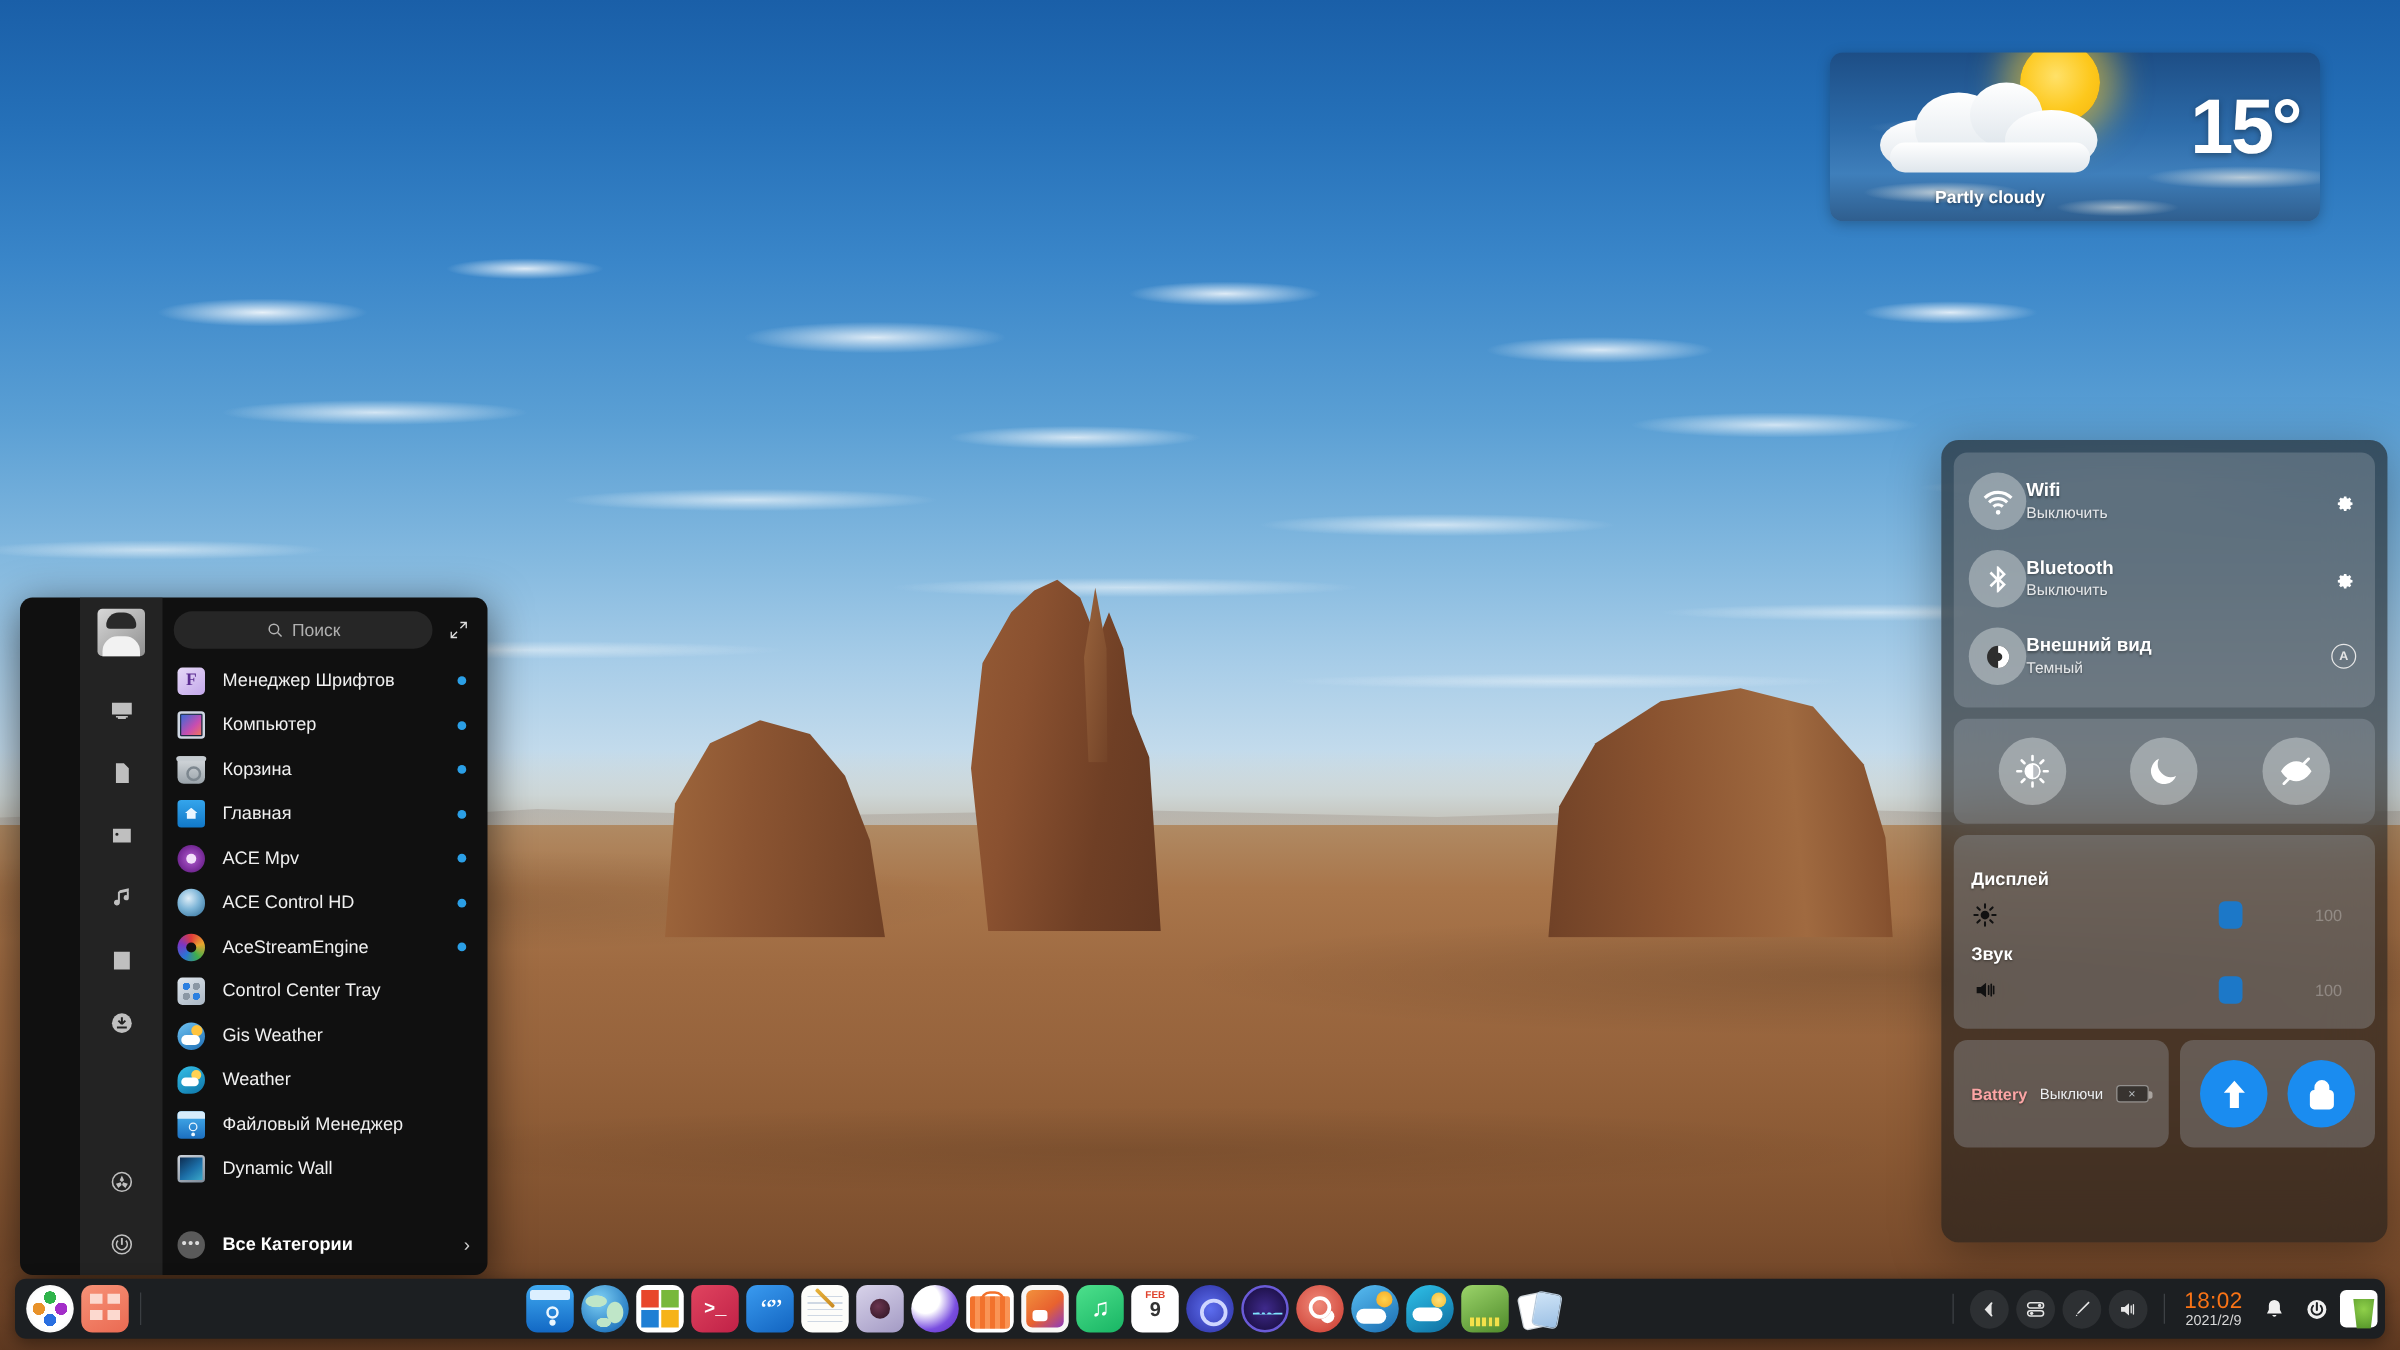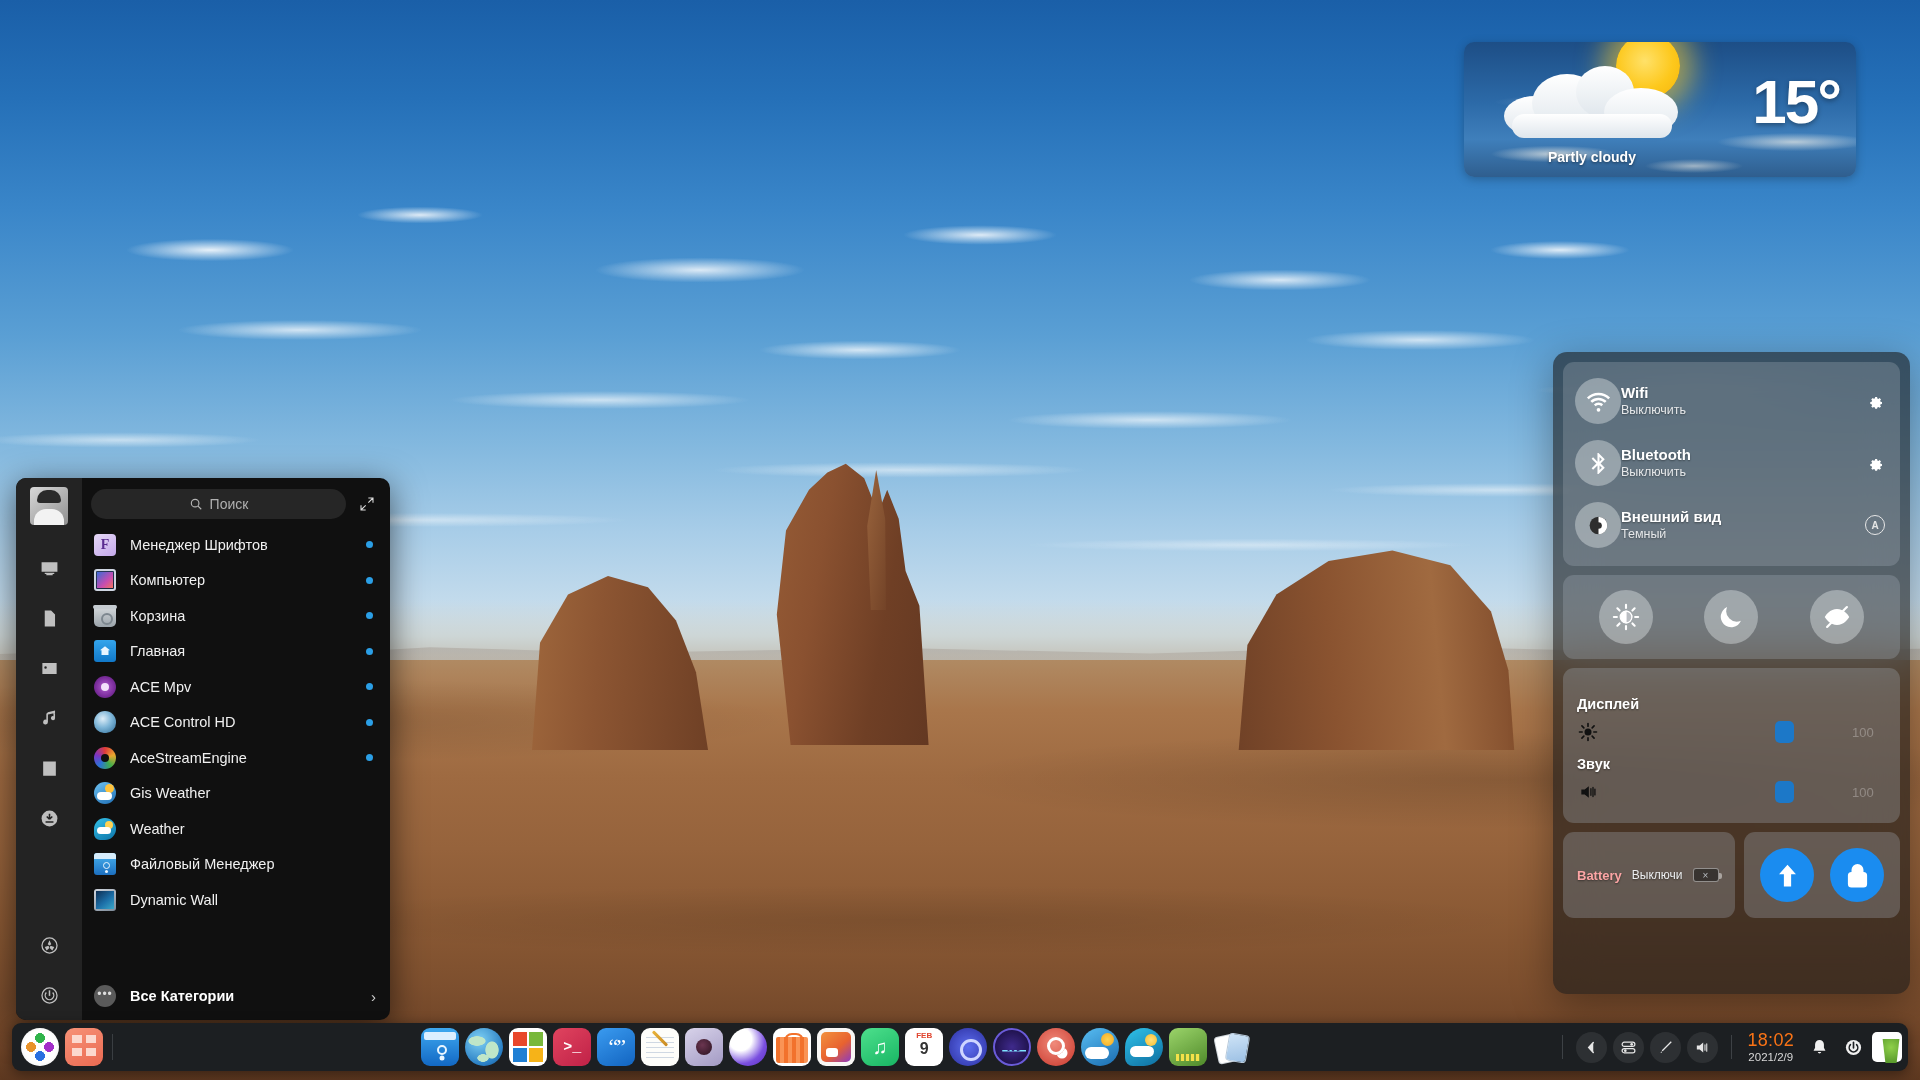--- a/index.html
+++ b/index.html
@@ -135,21 +135,21 @@
     position:absolute; left:84px; bottom:12px;
     font-size:14px; font-weight:bold; color:#fff;
     text-shadow:0 1px 3px rgba(0,0,0,.5);
   }
 
   
   #start-menu {
     position:absolute; left:16px; top:478px; width:374px; height:542px;
     background:#101010; border-radius:10px;
     box-shadow:0 8px 34px rgba(0,0,0,.6);
-    display:flex; overflow:hidden;
+    display:flex; overflow:hidden;padding-left:48px;
   }
   #sm-sidebar {
     width:66px; background:#232323; display:flex; flex-direction:column;
     align-items:center; padding-top:9px; flex-shrink:0;
   }
   #sm-avatar {
     width:38px; height:38px; border-radius:4px; overflow:hidden;
     background:linear-gradient(140deg,#d8d8d8,#8f8f8f);
     position:relative; margin-bottom:18px;
   }
@@ -615,20 +615,24 @@
         <span class="sm-app-icon ic-aceplayer"></span>
         <span class="sm-app-label">ACE Control HD</span>
         <span class="sm-app-dot"></span>
       </div>
       <div class="sm-app">
         <span class="sm-app-icon ic-acestream"></span>
         <span class="sm-app-label">AceStreamEngine</span>
         <span class="sm-app-dot"></span>
       </div>
       <div class="sm-app">
+        <span class="sm-app-icon ic-cctray"></span>
+        <span class="sm-app-label">Control Center Tray</span>
+      </div>
+      <div class="sm-app">
         <span class="sm-app-icon ic-gis"></span>
         <span class="sm-app-label">Gis Weather</span>
       </div>
       <div class="sm-app">
         <span class="sm-app-icon ic-weather"></span>
         <span class="sm-app-label">Weather</span>
       </div>
       <div class="sm-app">
         <span class="sm-app-icon ic-filemgr"></span>
         <span class="sm-app-label">Файловый Менеджер</span>

